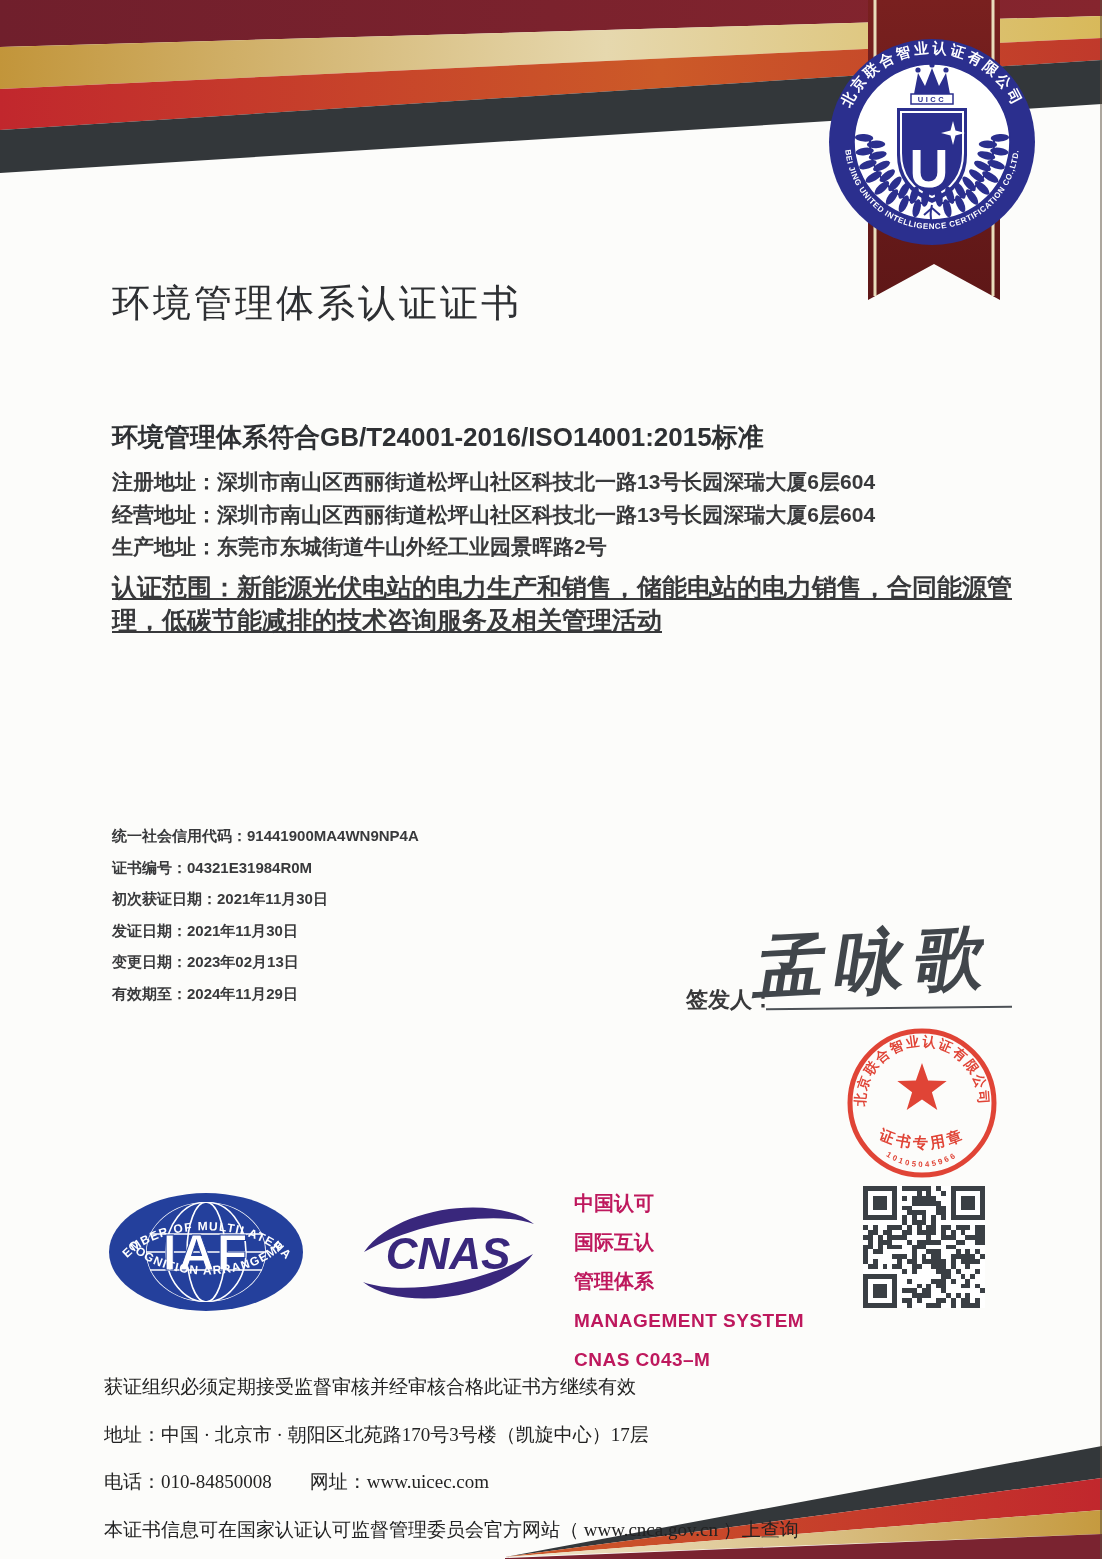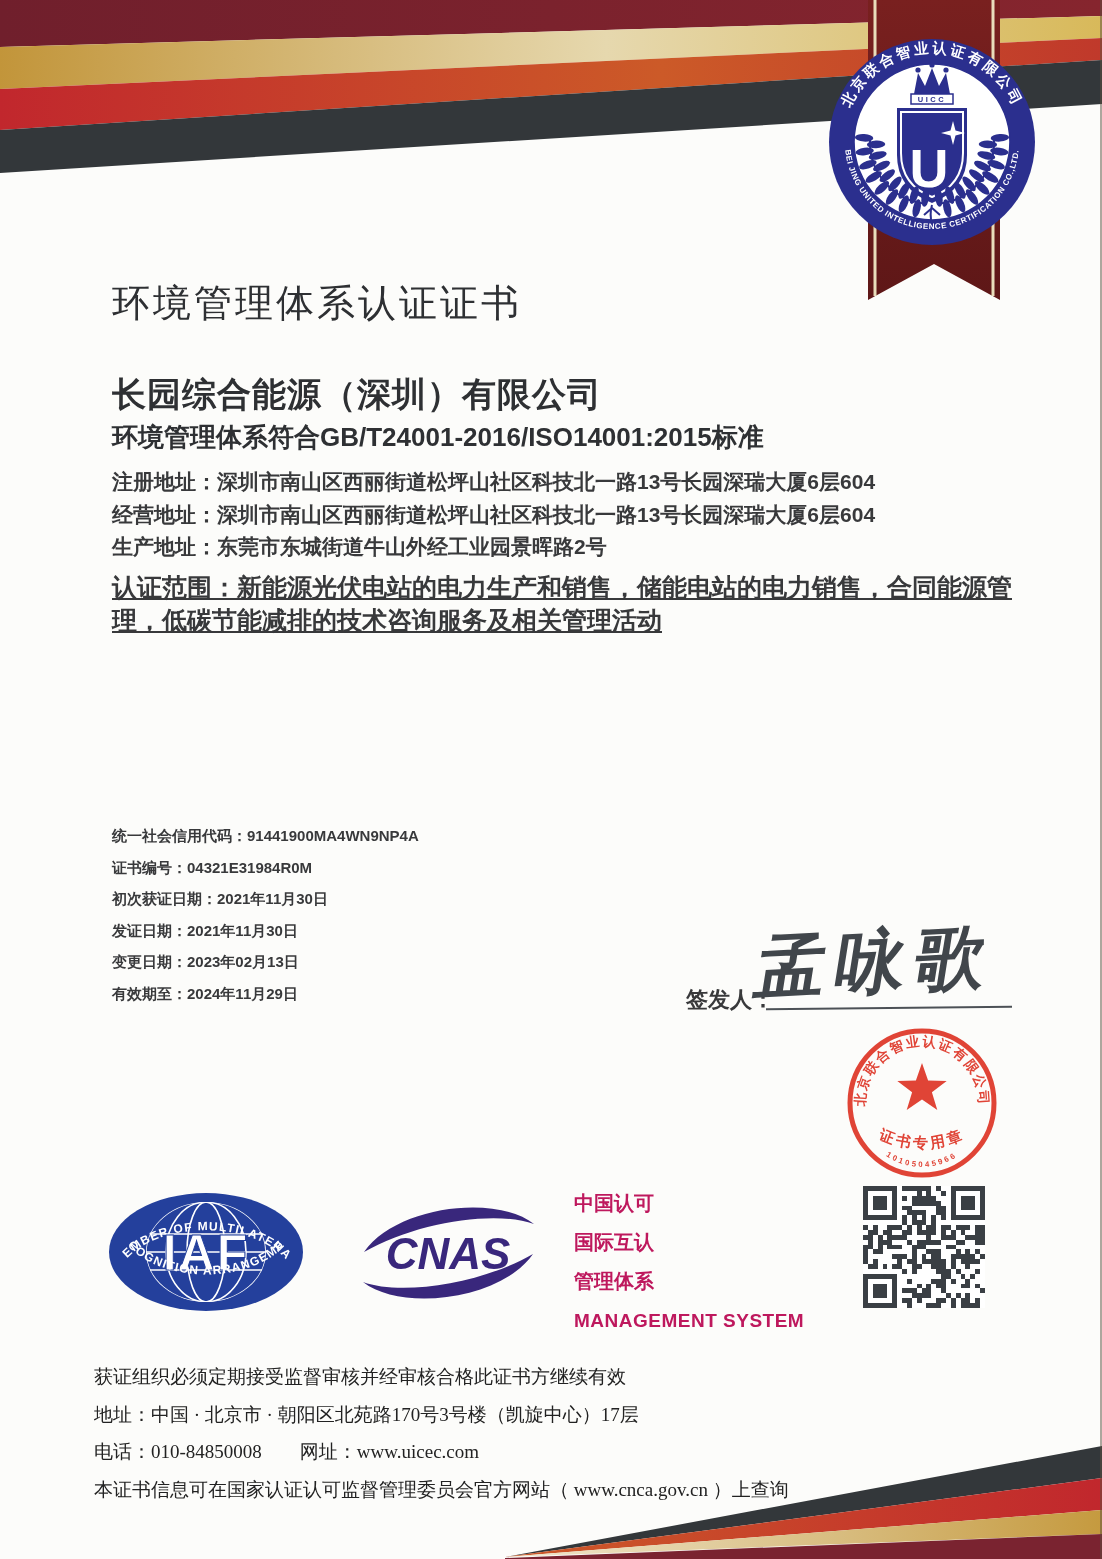--- a/index.html
+++ b/index.html
@@ -35,21 +35,21 @@
   #seal{left:838px;top:1026px;opacity:0.92;}
   #qr{left:860px;top:1186px;}
   
   #iaf-logo{left:104px;top:1190px;}
   #cnas-logo{left:356px;top:1194px;}
   .cnas-text{left:566px;top:1180px;line-height:31px;}
   .cnas-text p{margin:8px;font-size:20px;font-weight:700;color:#be185d;}
   .cnas-text p.en{font-size:19px;letter-spacing:0.5px;}
   
   .footer-block{left:90px;top:1356px;font-family:"Liberation Serif",serif;font-size:19px;color:#222;line-height:33.5px;}
-  .footer-block p{margin:4px;}
+  .footer-block p{margin:14px;}
   .scan-edge{right:0;top:0;width:2px;height:1559px;background:rgba(92,80,64,0.5);}
 </style>
 </head>
 <body>
 
 <div class="page">
 
   <svg id="top-stripes" class="abs" width="1102" height="190" viewBox="0 0 1102 190">
     <defs>
       <linearGradient id="gGold" x1="0" y1="0" x2="1" y2="0">
@@ -167,21 +167,20 @@
         <ellipse cx="49.1" cy="107.4" rx="3.8" ry="9.2" transform="rotate(267.5 49.1 107.4)"></ellipse>
         <ellipse cx="37.1" cy="100.8" rx="3.8" ry="9.2" transform="rotate(273.5 37.1 100.8)"></ellipse>
         <ellipse cx="160.9" cy="107.4" rx="3.8" ry="9.2" transform="rotate(92.5 160.9 107.4)"></ellipse>
         <ellipse cx="172.9" cy="100.8" rx="3.8" ry="9.2" transform="rotate(86.5 172.9 100.8)"></ellipse>
       </g>
     <path d="M105,168 C103,175 103,180 105,187 M105,171 L97,178 M105,171 L113,178" fill="none" stroke="#2b2f8e" stroke-width="2"></path>
   </svg>
 
   <h1 class="abs cert-title" style="margin:0;">环境管理体系认证证书</h1>
 
-  <h2 class="abs company-name" style="margin:0;">长园综合能源（深圳）有限公司</h2>
   <h3 class="abs standard-line" style="margin:0;">环境管理体系符合GB/T24001-2016/ISO14001:2015标准</h3>
 
   <div class="abs addr-block">
     <p>
       <span>注册地址：</span><span>深圳市南山区西丽街道松坪山社区科技北一路13号长园深瑞大厦6层604</span>
     </p>
     <p>
       <span>经营地址：</span><span>深圳市南山区西丽街道松坪山社区科技北一路13号长园深瑞大厦6层604</span>
     </p>
     <p>
@@ -580,20 +579,21 @@
     <path d="M8,58 C40,12 140,0 178,30 C140,16 60,28 8,58 Z" fill="#39277c"></path>
     <path d="M177,60 C145,106 45,118 7,88 C45,102 125,90 177,60 Z" fill="#39277c"></path>
     <text x="92" y="75" text-anchor="middle" font-size="44" font-weight="bold" font-style="italic" fill="#39277c">CNAS</text>
   </svg>
 
   <div class="abs cnas-text">
     <p>中国认可</p>
     <p>国际互认</p>
     <p>管理体系</p>
     <p class="en">MANAGEMENT SYSTEM</p>
+    <p class="en">CNAS C043–M</p>
   </div>
 
   <div class="abs footer-block">
     <p>获证组织必须定期接受监督审核并经审核合格此证书方继续有效</p>
     <p>地址：中国 · 北京市 · 朝阳区北苑路170号3号楼（凯旋中心）17层</p>
     <p>电话：010-84850008　　网址：www.uicec.com</p>
     <p>本证书信息可在国家认证认可监督管理委员会官方网站（ www.cnca.gov.cn ）上查询</p>
   </div>
 
   <div class="abs scan-edge"></div>

